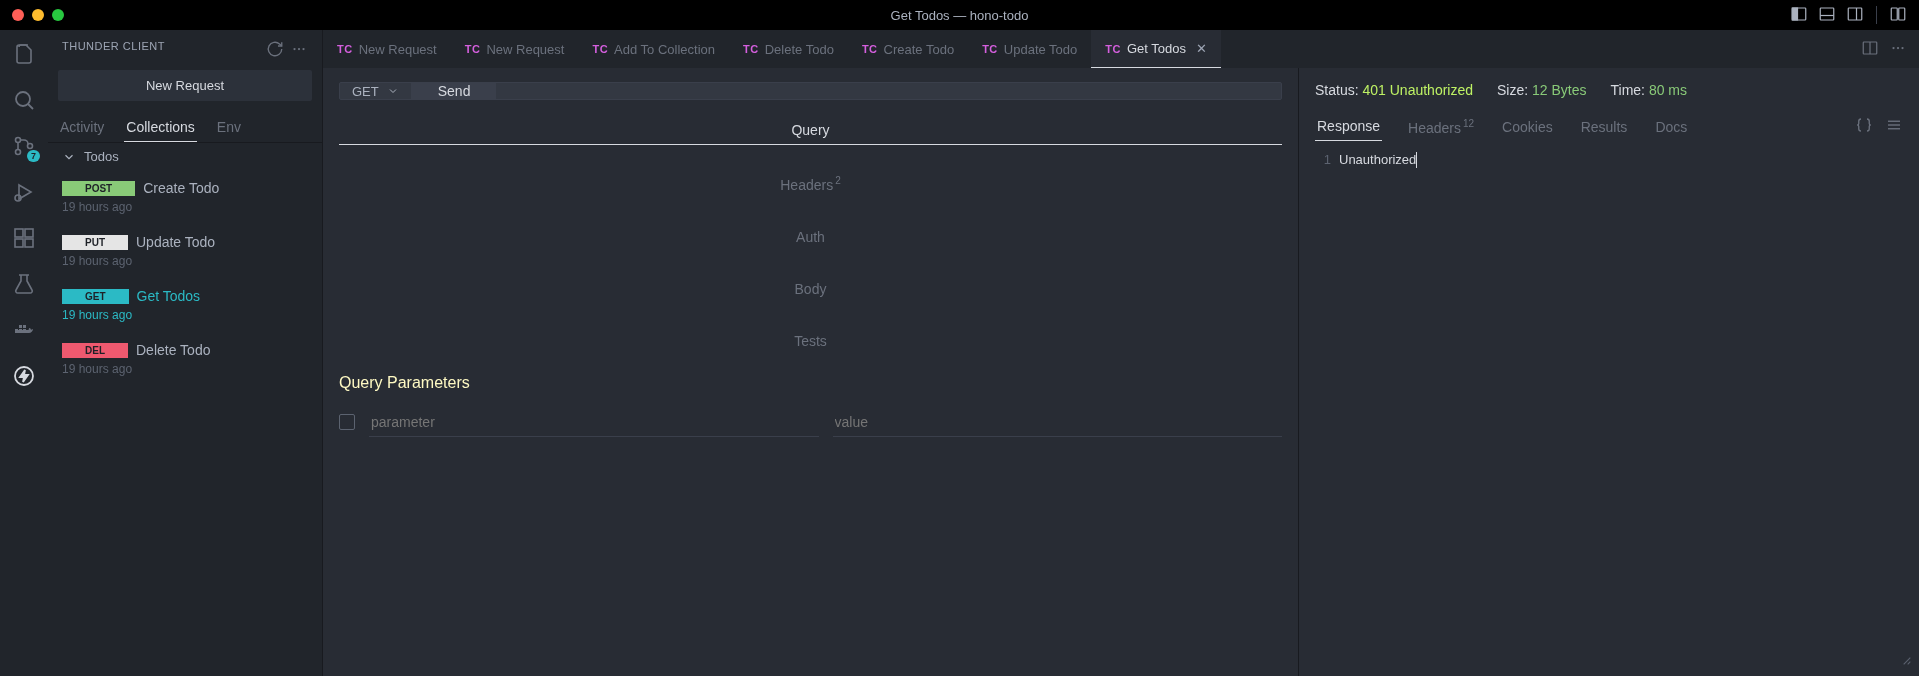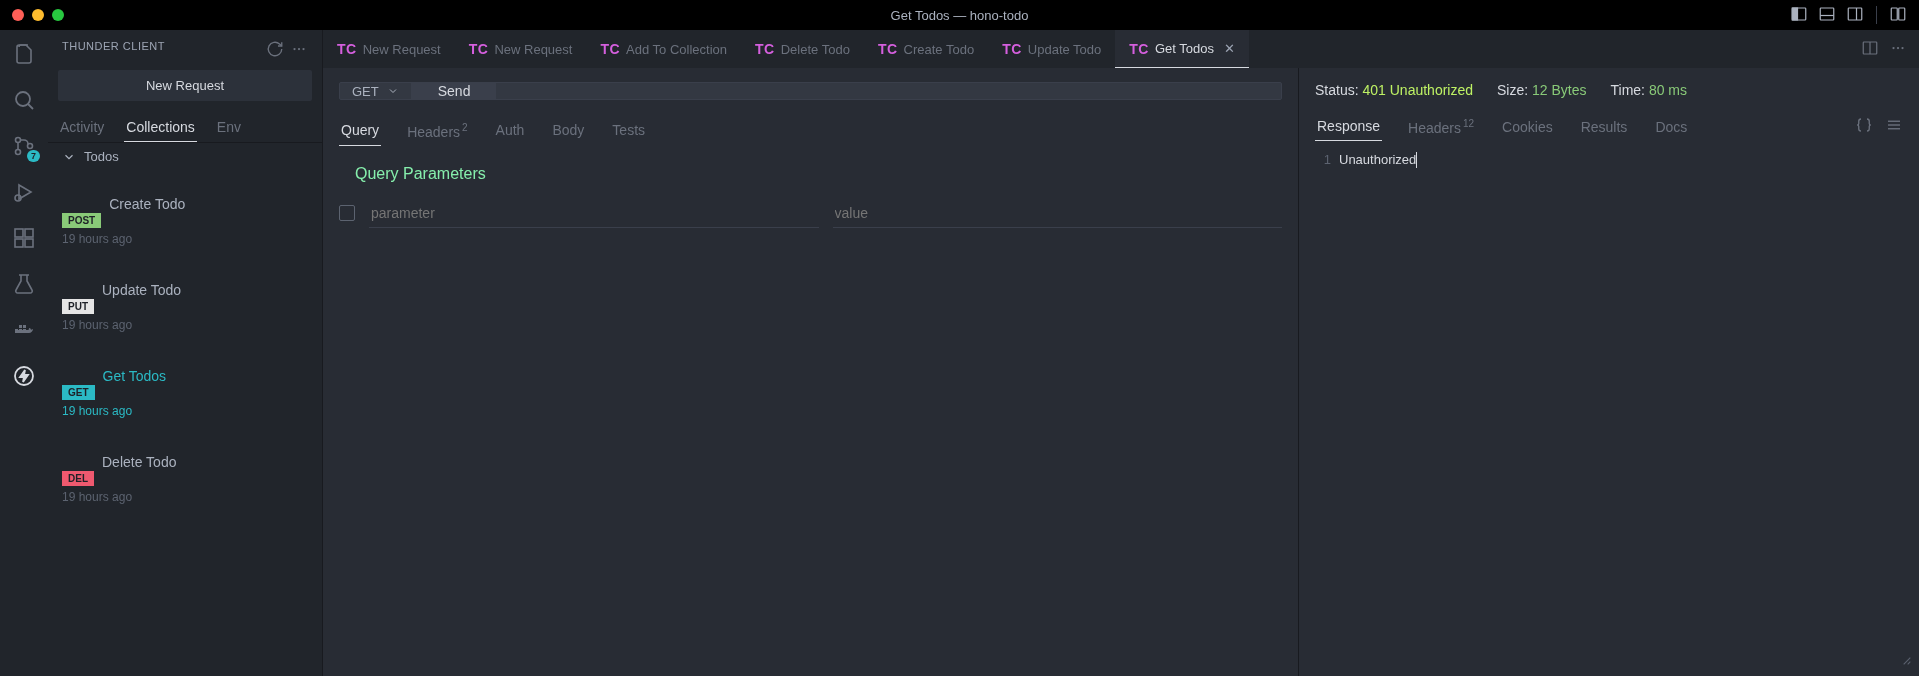--- a/index.html
+++ b/index.html
@@ -32,49 +32,49 @@
 .filter-row { display: flex; align-items: center; padding: 10px; gap: 8px; }
 .filter-input { flex: 1; background: transparent; border: 1px solid #3a3f4b; border-radius: 14px; padding: 5px 12px; color: #abb2bf; font-size: 13px; outline: none; }
 .filter-row svg { width: 18px; height: 18px; color: #6b717d; }
 .collection-name { display: flex; align-items: center; gap: 8px; padding: 6px 14px; cursor: pointer; }
 .collection-name svg { width: 14px; height: 14px; }
 .req-list { padding-left: 14px; }
 .req-item { padding: 10px 10px 10px 0; cursor: pointer; }
 .req-item.active .req-title { color: #2bbac5; }
 .req-item.active .req-time { color: #2bbac5; }
 .req-line1 { display: flex; align-items: center; gap: 8px; }
-.method { font-size: 10px; font-weight: bold; padding: 2px 6px; border-radius: 0; color: #1e2127; margin-top: 33px; }
+.method { font-size: 10px; font-weight: bold; padding: 2px 23px; border-radius: 0; color: #1e2127; }
 .m-post { background: #89ca78; } .m-put { background: #e5e5e5; } .m-get { background: #2bbac5; } .m-del { background: #ef596f; }
 .req-title { color: #abb2bf; font-size: 14px; }
 .req-time { color: #5c6370; font-size: 12px; margin-top: 4px; }
 
 .editor { flex: 1; background: #282c34; display: flex; flex-direction: column; min-width: 0; }
 .tabs-row { display: flex; align-items: center; background: #21252b; height: 38px; overflow: hidden; }
 .etab { display: flex; align-items: center; gap: 6px; padding: 0 14px; height: 100%; color: #6b717d; cursor: pointer; font-size: 13px; white-space: nowrap; }
 .etab.active { background: #282c34; color: #d7dae0; border-bottom: 1px solid #d7dae0; }
-.tc-badge { color: #d55fde; font-size: 14px; font-weight: bold; letter-spacing: 0.5px; }
+.tc-badge { color: #d55fde; font-size: 11px; font-weight: bold; letter-spacing: 0.5px; }
 .etab .close { margin-left: 4px; color: #9da5b4; }
 .tabs-actions { margin-left: auto; display: flex; align-items: center; gap: 10px; padding: 0 12px; color: #6b717d; }
 .tabs-actions svg { width: 18px; height: 18px; }
 
 .panes { display: flex; flex: 1; min-height: 0; }
 .pane-left { flex: 1; border-right: 1px solid #181a1f; padding: 14px 16px; display: flex; flex-direction: column; min-width: 0; }
 .pane-right { width: 620px; padding: 14px 16px; display: flex; flex-direction: column; min-width: 0; position: relative; }
 
 .url-row { display: flex; background: #333842; border: 1px solid #3a3f4b; border-radius: 2px; }
 .method-select { display: flex; align-items: center; gap: 8px; padding: 0 12px; border-right: 1px solid #3a3f4b; cursor: pointer; }
 .method-select svg { width: 12px; height: 12px; }
 .url-input { flex: 1; background: transparent; border: none; color: #d7dae0; padding: 10px 12px; font-size: 14px; outline: none; }
 .send-btn { background: #3a3f4b; color: #d7dae0; padding: 0 26px; display: flex; align-items: center; cursor: pointer; font-size: 14px; }
 
-.req-tabs { display: flex; gap: 24px; margin-top: 16px; border-bottom: 1px solid transparent; }
+.req-tabs { display: flex; gap: 24px; margin-top: 16px; border-bottom: 1px solid transparent; flex-direction: column; }
 .rtab { padding: 6px 2px; color: #6b717d; cursor: pointer; font-size: 14px; position: relative; text-align: center; }
 .rtab.active { color: #d7dae0; border-bottom: 1px solid #d7dae0; }
 .rtab sup { font-size: 10px; margin-left: 2px; }
-.section-title { color: #86efac; font-size: 16px; margin: 18px 16px 10px; font-weight: 400; }
+.section-title { color: #fef9c3; font-size: 16px; margin: 18px 0 10px; font-weight: 400; }
 .param-row { display: flex; align-items: center; gap: 14px; padding: 6px 0; }
 .param-cb { width: 16px; height: 16px; border: 1px solid #5c6370; border-radius: 2px; cursor: pointer; }
 .param-input { flex: 1; background: transparent; border: none; border-bottom: 1px solid #3a3f4b; padding: 6px 2px; color: #abb2bf; font-size: 14px; outline: none; }
 
 .status-row { display: flex; gap: 24px; font-size: 14px; margin-bottom: 14px; }
 .status-row .label { color: #d7dae0; }
 .s-red { color: #bef264; } .s-green { color: #89ca78; }
 .resp-tabs { display: flex; gap: 24px; align-items: center; }
 .resp-tabs .rtab { font-size: 14px; }
 .resp-actions { margin-left: auto; display: flex; gap: 12px; color: #6b717d; }

